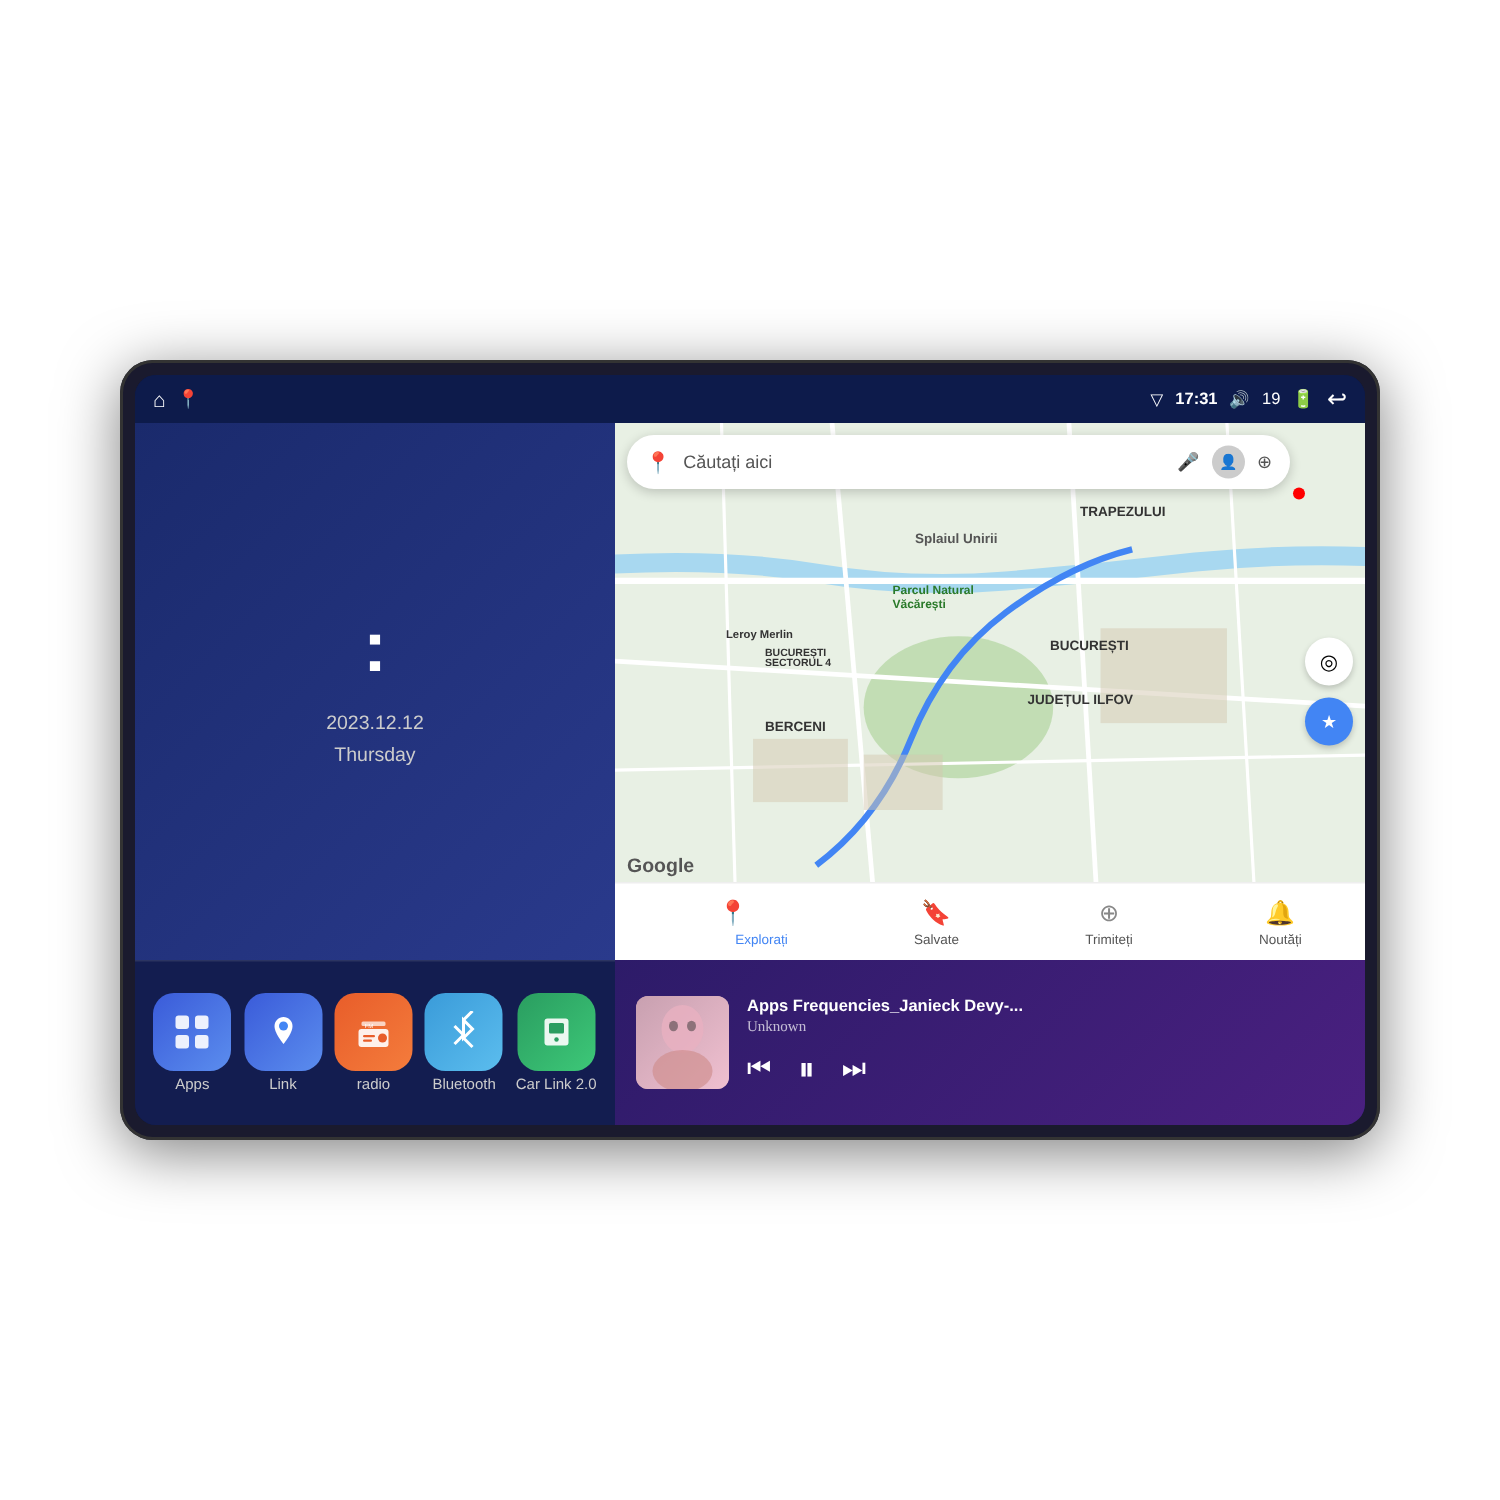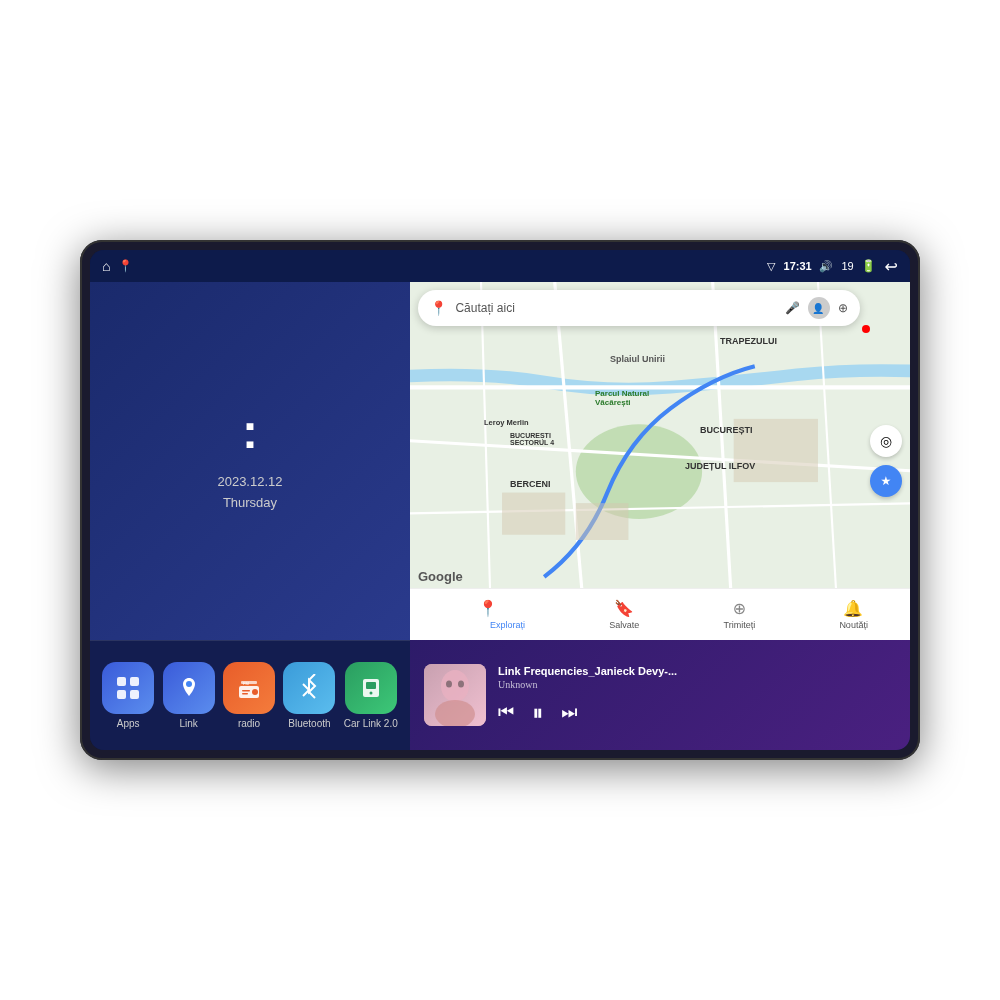--- a/index.html
+++ b/index.html
@@ -555,21 +555,21 @@
                 <rect width="62" height="62" fill="url(#albumGrad)"></rect>
 
                 <ellipse cx="31" cy="22" rx="14" ry="16" fill="#e8b0c0" opacity="0.8"></ellipse>
                 <ellipse cx="31" cy="50" rx="20" ry="14" fill="#d09090" opacity="0.7"></ellipse>
                 <ellipse cx="25" cy="20" rx="3" ry="3.5" fill="#333" opacity="0.5"></ellipse>
                 <ellipse cx="37" cy="20" rx="3" ry="3.5" fill="#333" opacity="0.5"></ellipse>
               </svg>
             </div>
           </div>
           <div class="music-info">
-            <div class="music-title">Link Frequencies_Janieck Devy-...</div>
+            <div class="music-title">Apps Frequencies_Janieck Devy-...</div>
             <div class="music-artist">Unknown</div>
             <div class="music-controls">
               <span class="music-btn">⏮</span>
               <span class="music-btn music-btn-play">⏸</span>
               <span class="music-btn">⏭</span>
             </div>
           </div>
         </div>
 
       </div>

